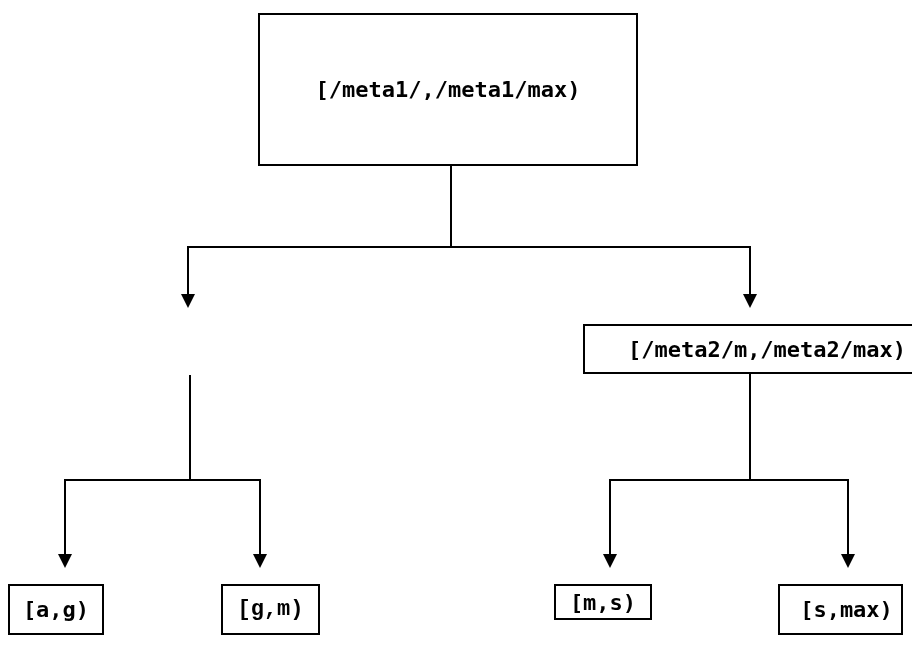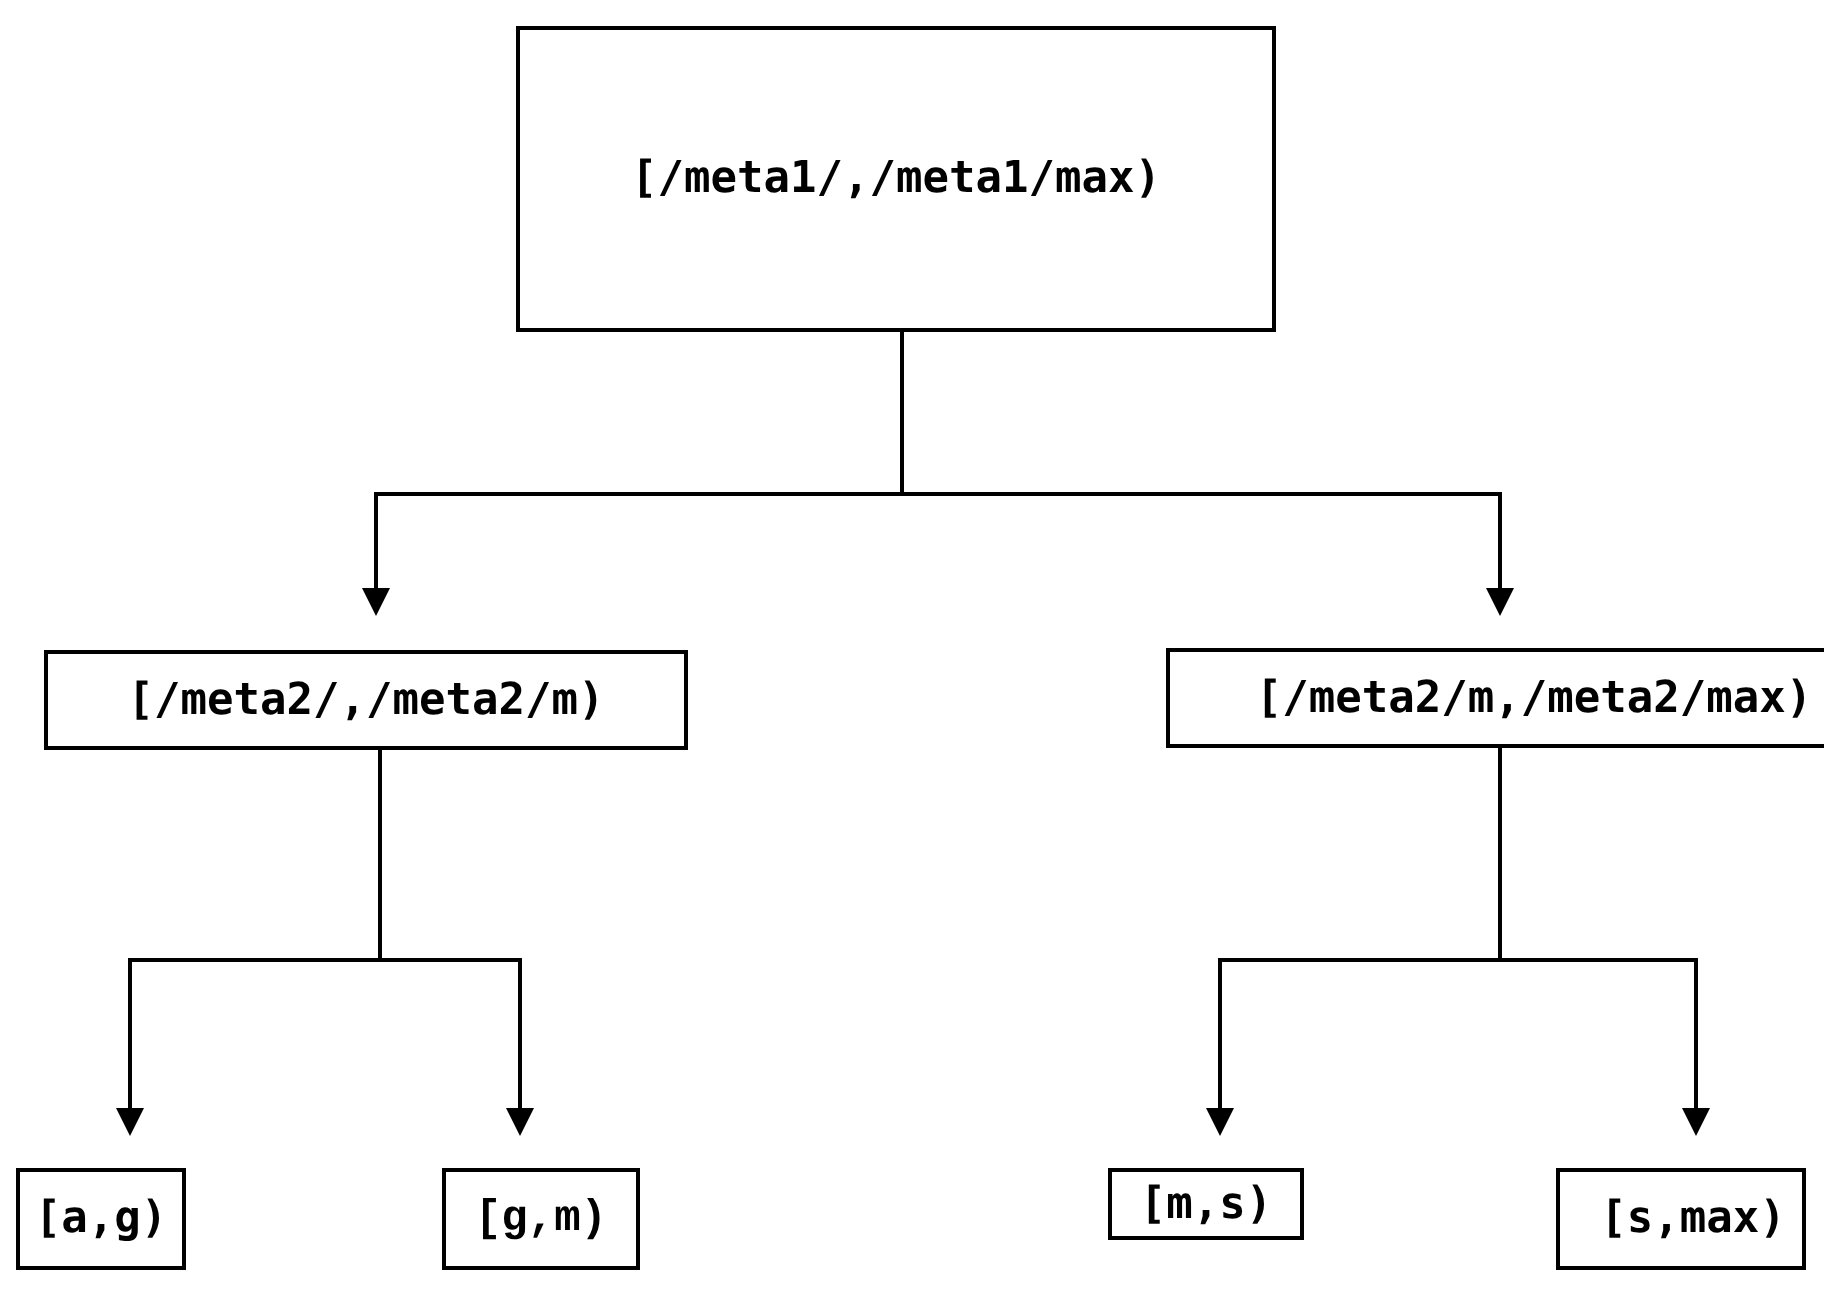--- a/index.html
+++ b/index.html
@@ -31,21 +31,21 @@
     align-items: center;
     justify-content: center;
     font-weight: bold;
     font-size: 22px;
     color: #000000;
     white-space: nowrap;
   }
   .node-root   { left: 258px; top: 13px;  width: 380px; height: 153px; }
   .node-l2-left  { left: 22px;  top: 325px; width: 322px; height: 50px; }
   .node-l2-right { left: 583px; top: 324px; width: 368px; height: 50px; }
-  .node-leaf-1 { left: 8px;   top: 584px; width: 85px; height: 51px; }
+  .node-leaf-1 { left: 8px;   top: 584px; width: 96px; height: 51px; }
   .node-leaf-2 { left: 221px; top: 584px; width: 99px;  height: 51px; font-family: Liberation Mono, monospace; }
   .node-leaf-3 { left: 554px; top: 584px; width: 98px;  height: 36px; }
   .node-leaf-4 { left: 778px; top: 584px; width: 125px; height: 51px; padding-left: 12px; }
   .edge {
     stroke: #000000;
     stroke-width: 2;
     fill: none;
   }
   .arrowhead {
     fill: #000000;
@@ -78,23 +78,20 @@
     <path class="edge" d="M 610 479 L 610 554"></path>
     <polygon class="arrowhead" points="603,554 617,554 610,568"></polygon>
     <path class="edge" d="M 848 479 L 848 554"></path>
     <polygon class="arrowhead" points="841,554 855,554 848,568"></polygon>
   </svg>
 
   <div class="node node-root">
     <span>[/meta1/,/meta1/max)</span>
   </div>
 
-  <div class="node node-l2-left">
-    <span>[/meta2/,/meta2/m)</span>
-  </div>
 
   <div class="node node-l2-right">
     <span>[/meta2/m,/meta2/max)</span>
   </div>
 
   <div class="node node-leaf-1">
     <span>[a,g)</span>
   </div>
 
   <div class="node node-leaf-2">

